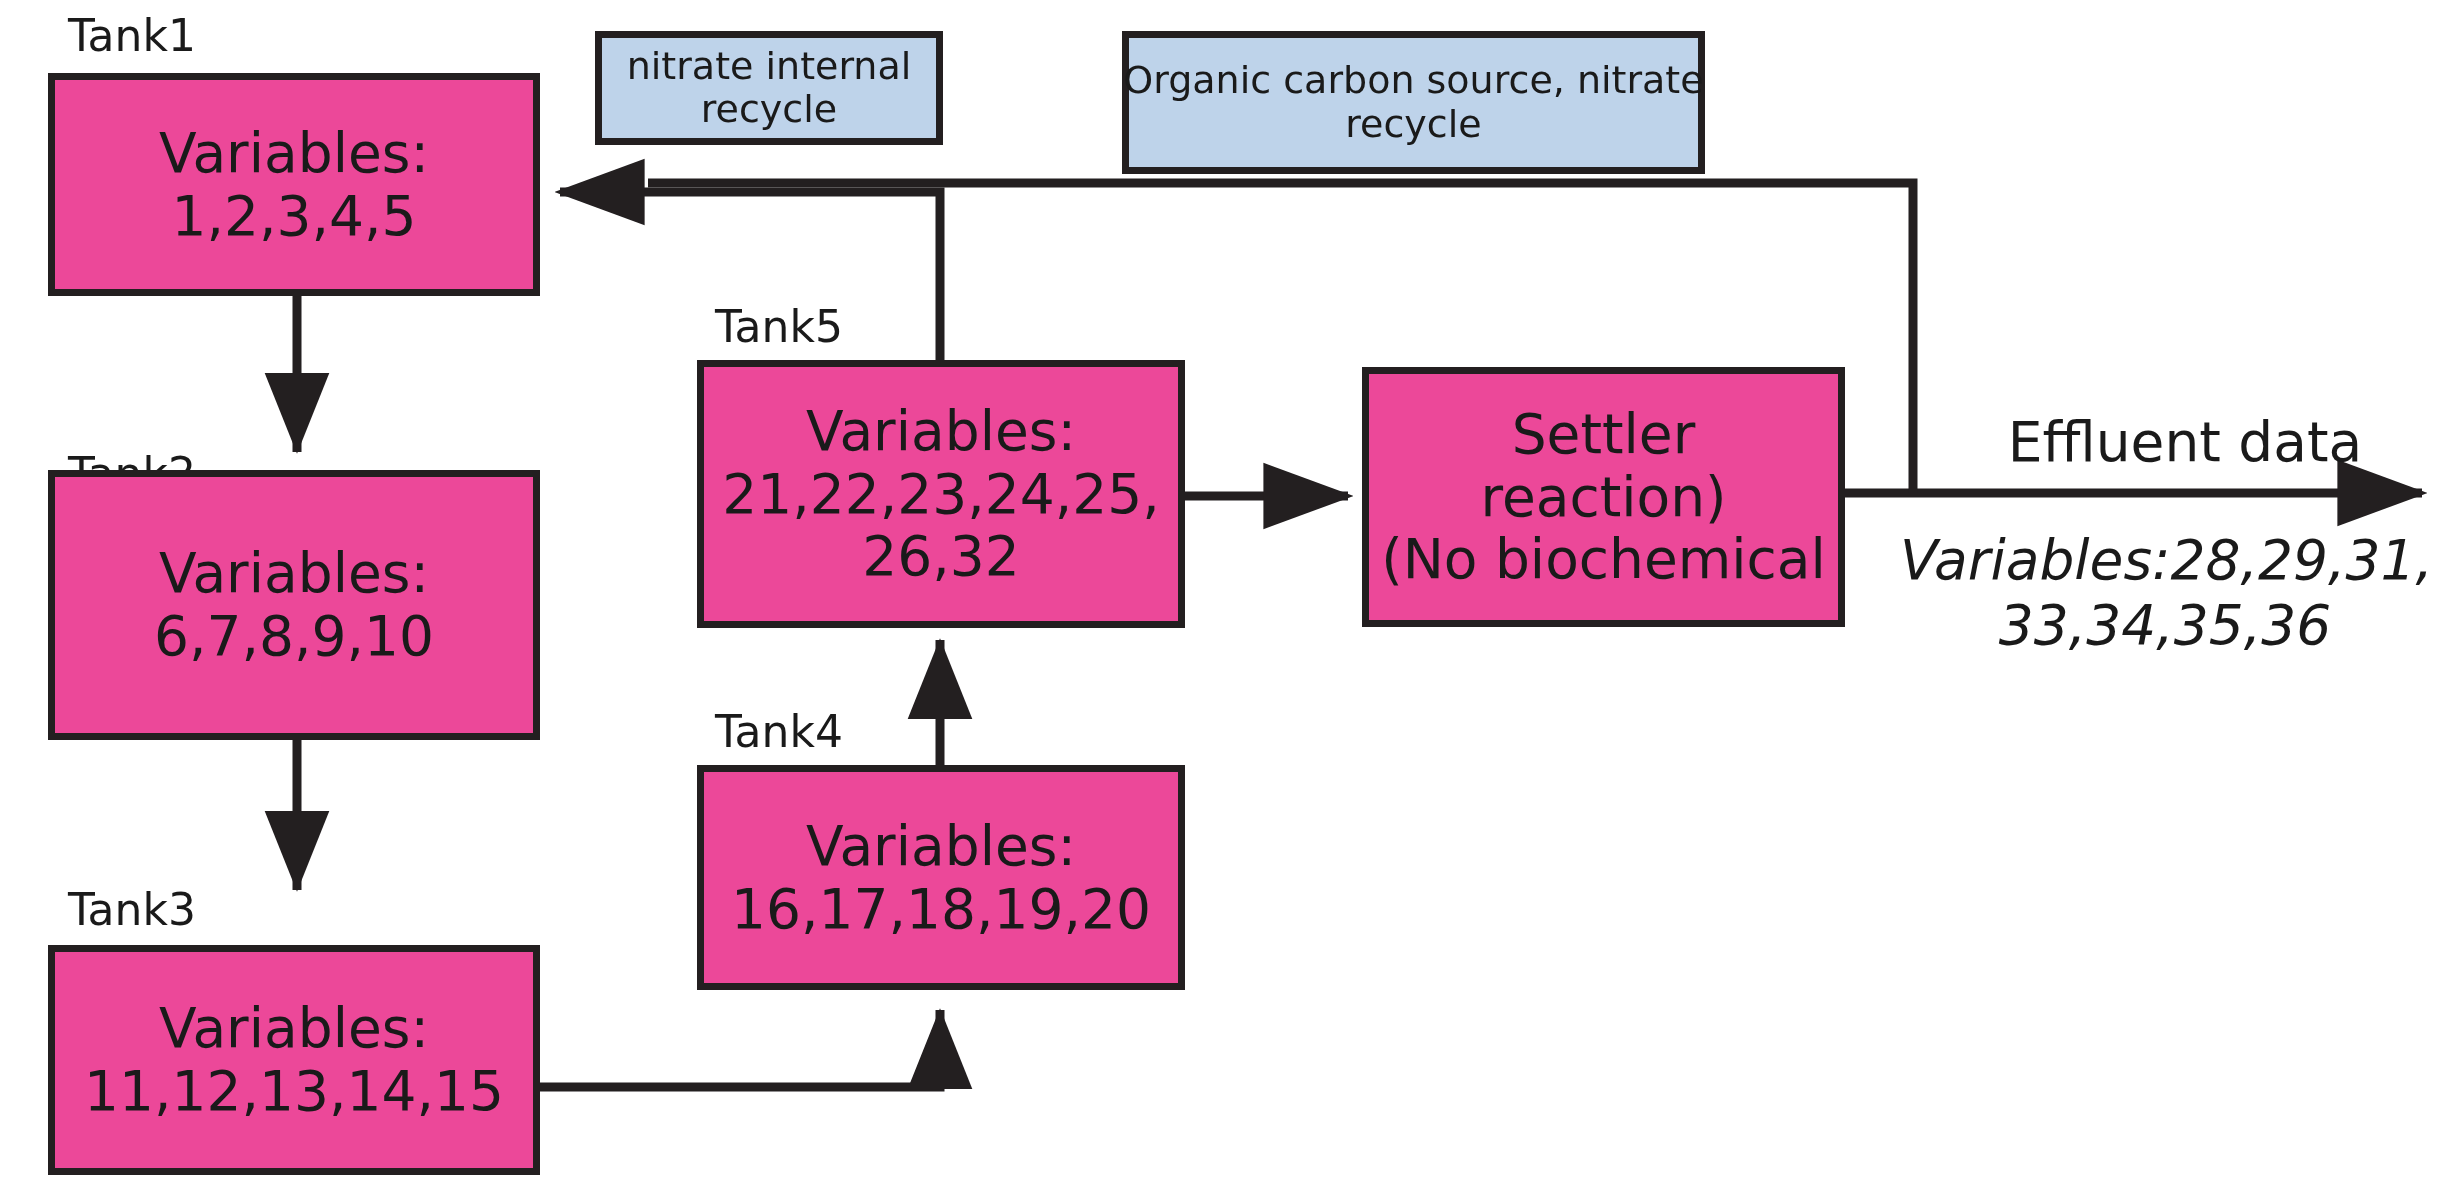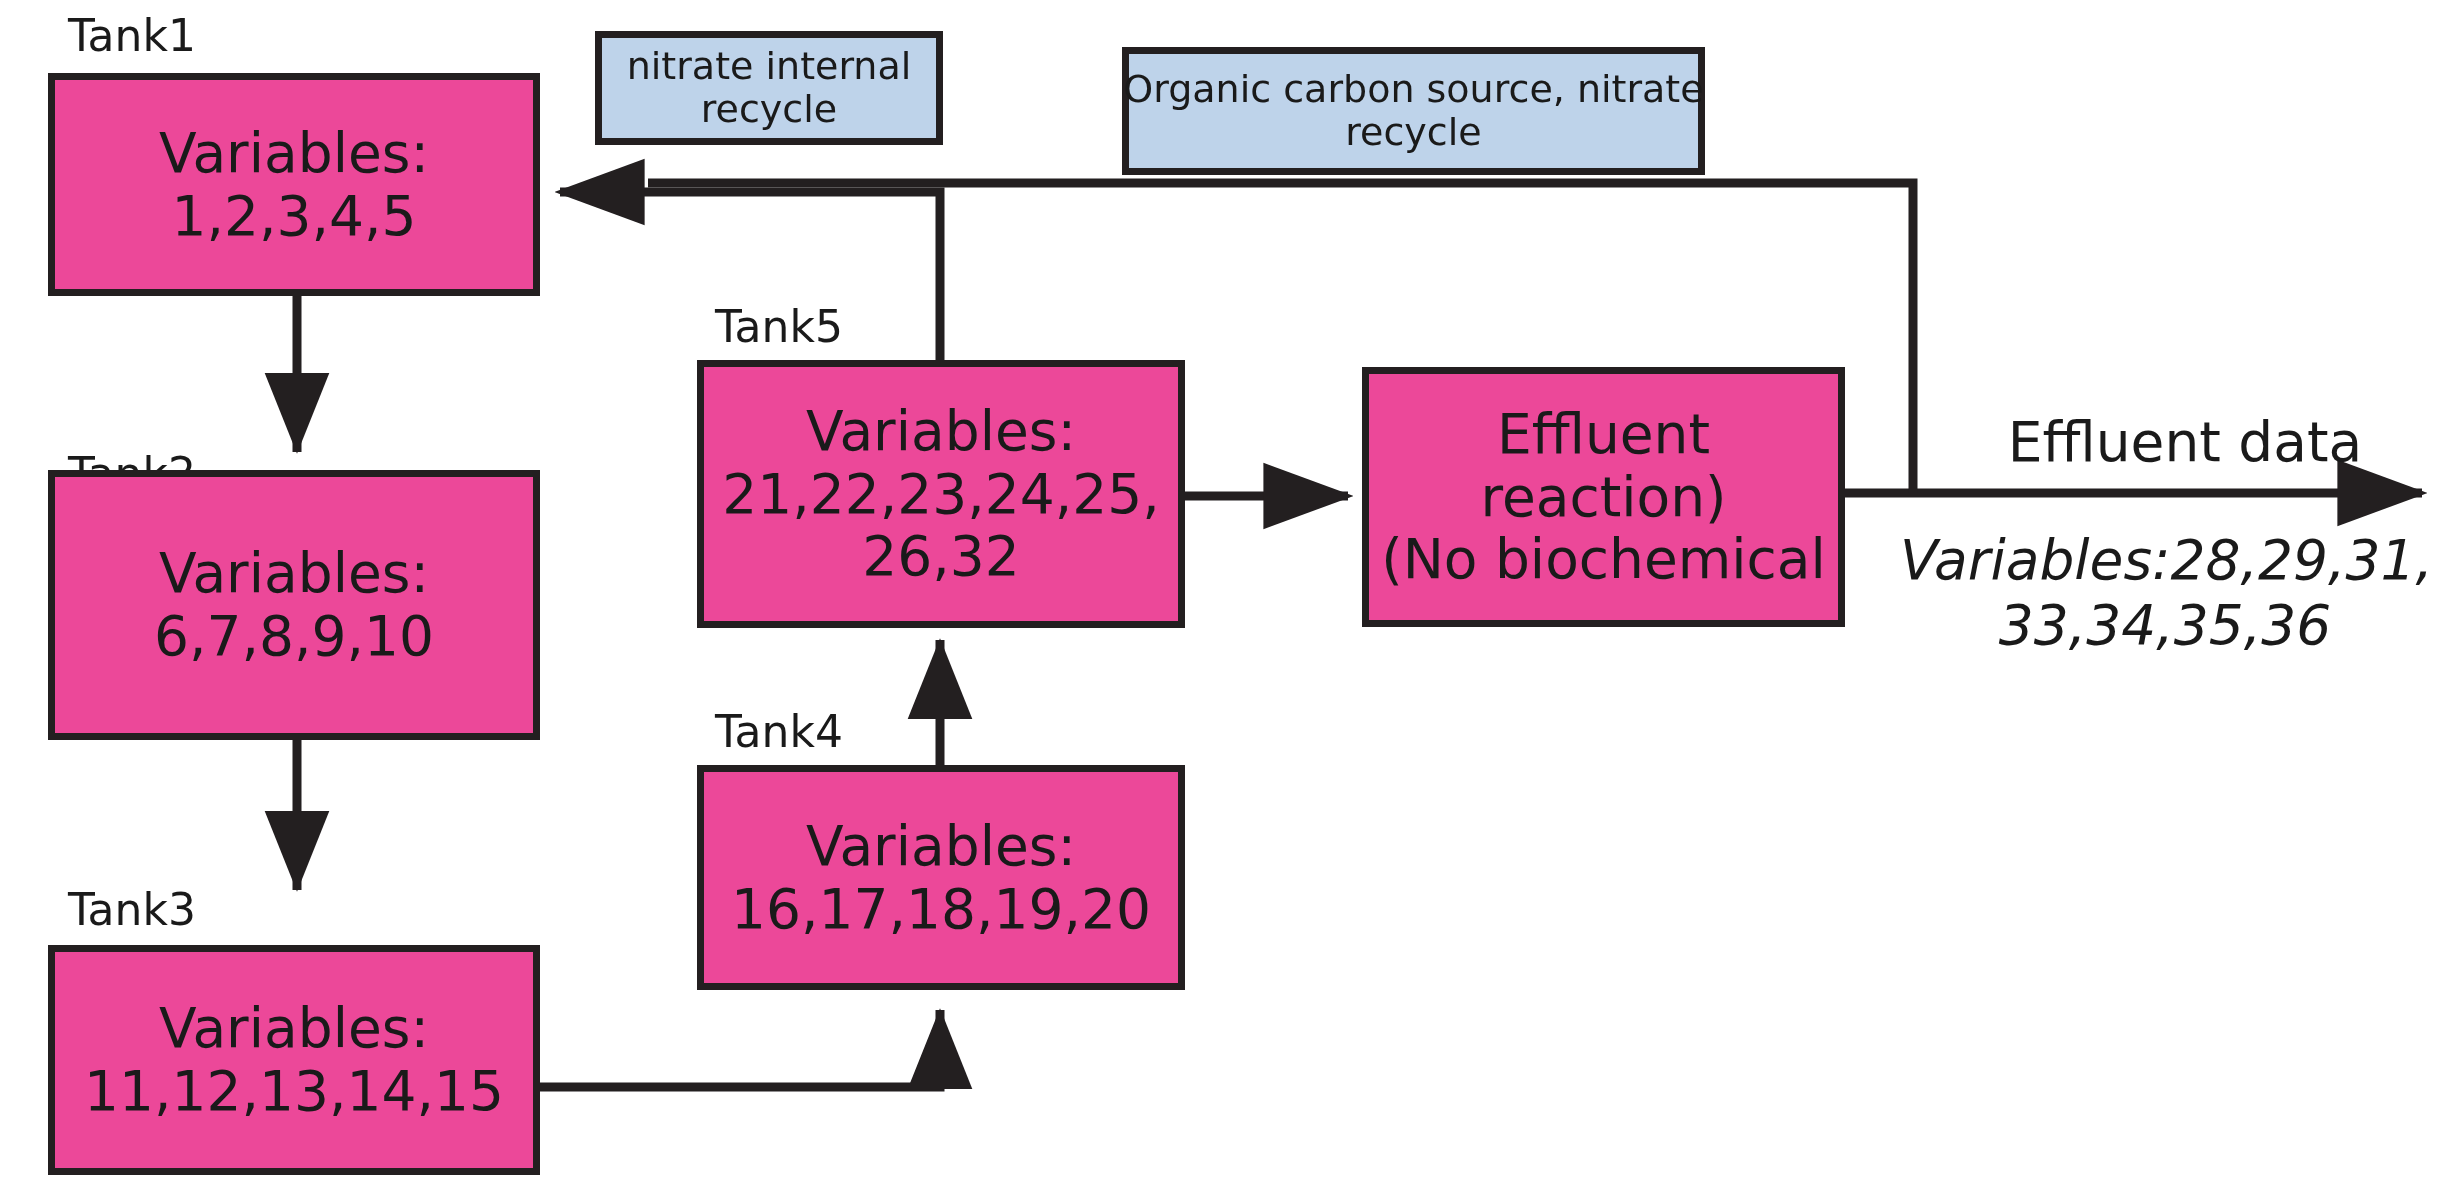--- a/index.html
+++ b/index.html
@@ -131,31 +131,31 @@
   </div>
 
   <div class="tag" style="left:715px; top:305px;">Tank5</div>
   <div class="node tank" style="left:697px; top:360px; width:488px; height:268px;">
     <span class="ln">Variables:</span>
     <span class="ln">21,22,23,24,25,</span>
     <span class="ln">26,32</span>
   </div>
 
   <div class="node tank" style="left:1362px; top:367px; width:483px; height:260px;">
-    <span class="ln">Effluent</span>
+    <span class="ln">Settler</span>
     <span class="ln">reaction)</span>
     <span class="ln">(No biochemical</span>
   </div>
 
   <div class="node note" style="left:595px; top:31px; width:348px; height:114px;">
     <span class="ln">nitrate internal</span>
     <span class="ln">recycle</span>
   </div>
 
-  <div class="node note" style="left:1122px; top:47px; width:583px; height:128px;">
+  <div class="node note" style="left:1122px; top:31px; width:583px; height:143px;">
     <span class="ln">Organic carbon source, nitrate</span>
     <span class="ln">recycle</span>
   </div>
 
   <div class="freetext" style="left:1955px; top:410px; width:460px;">Effluent data</div>
 
   <div class="freetext" style="left:1900px; top:528px; width:530px;font-style:italic;">
     <span class="ln">Variables:28,29,31,</span>
     <span class="ln">33,34,35,36</span>
   </div>

